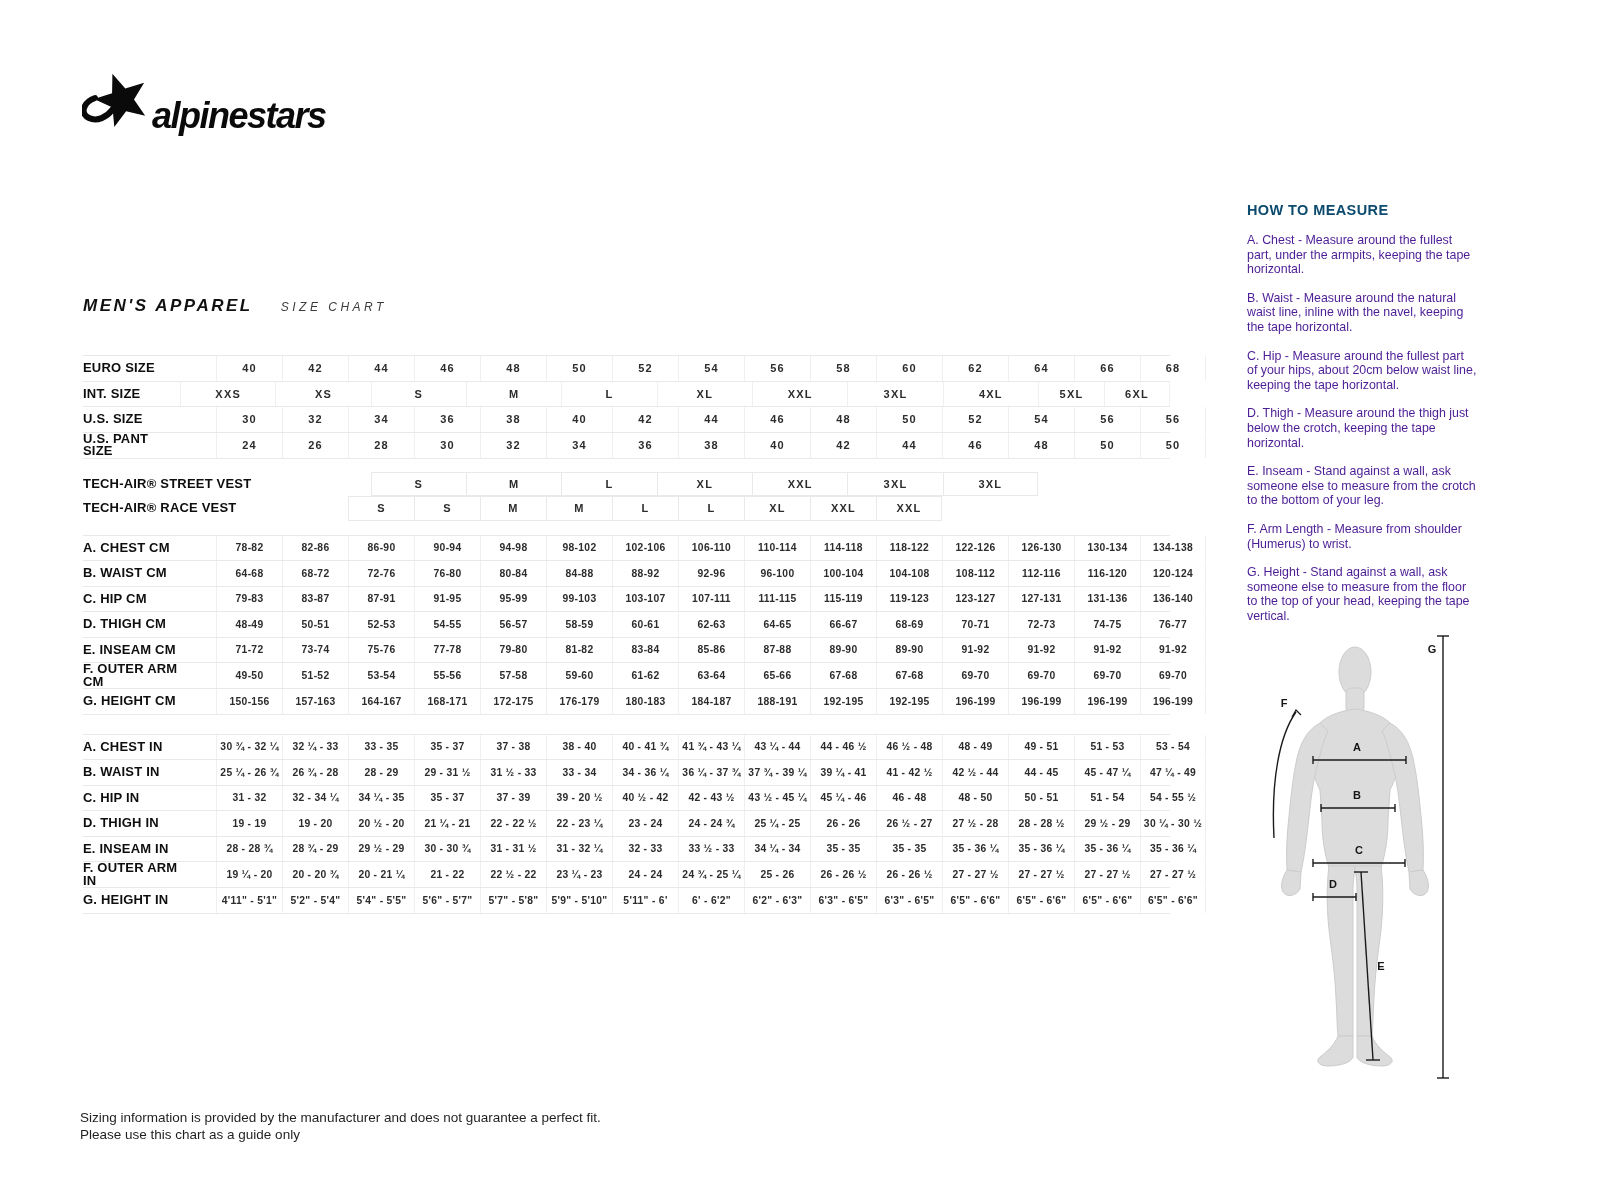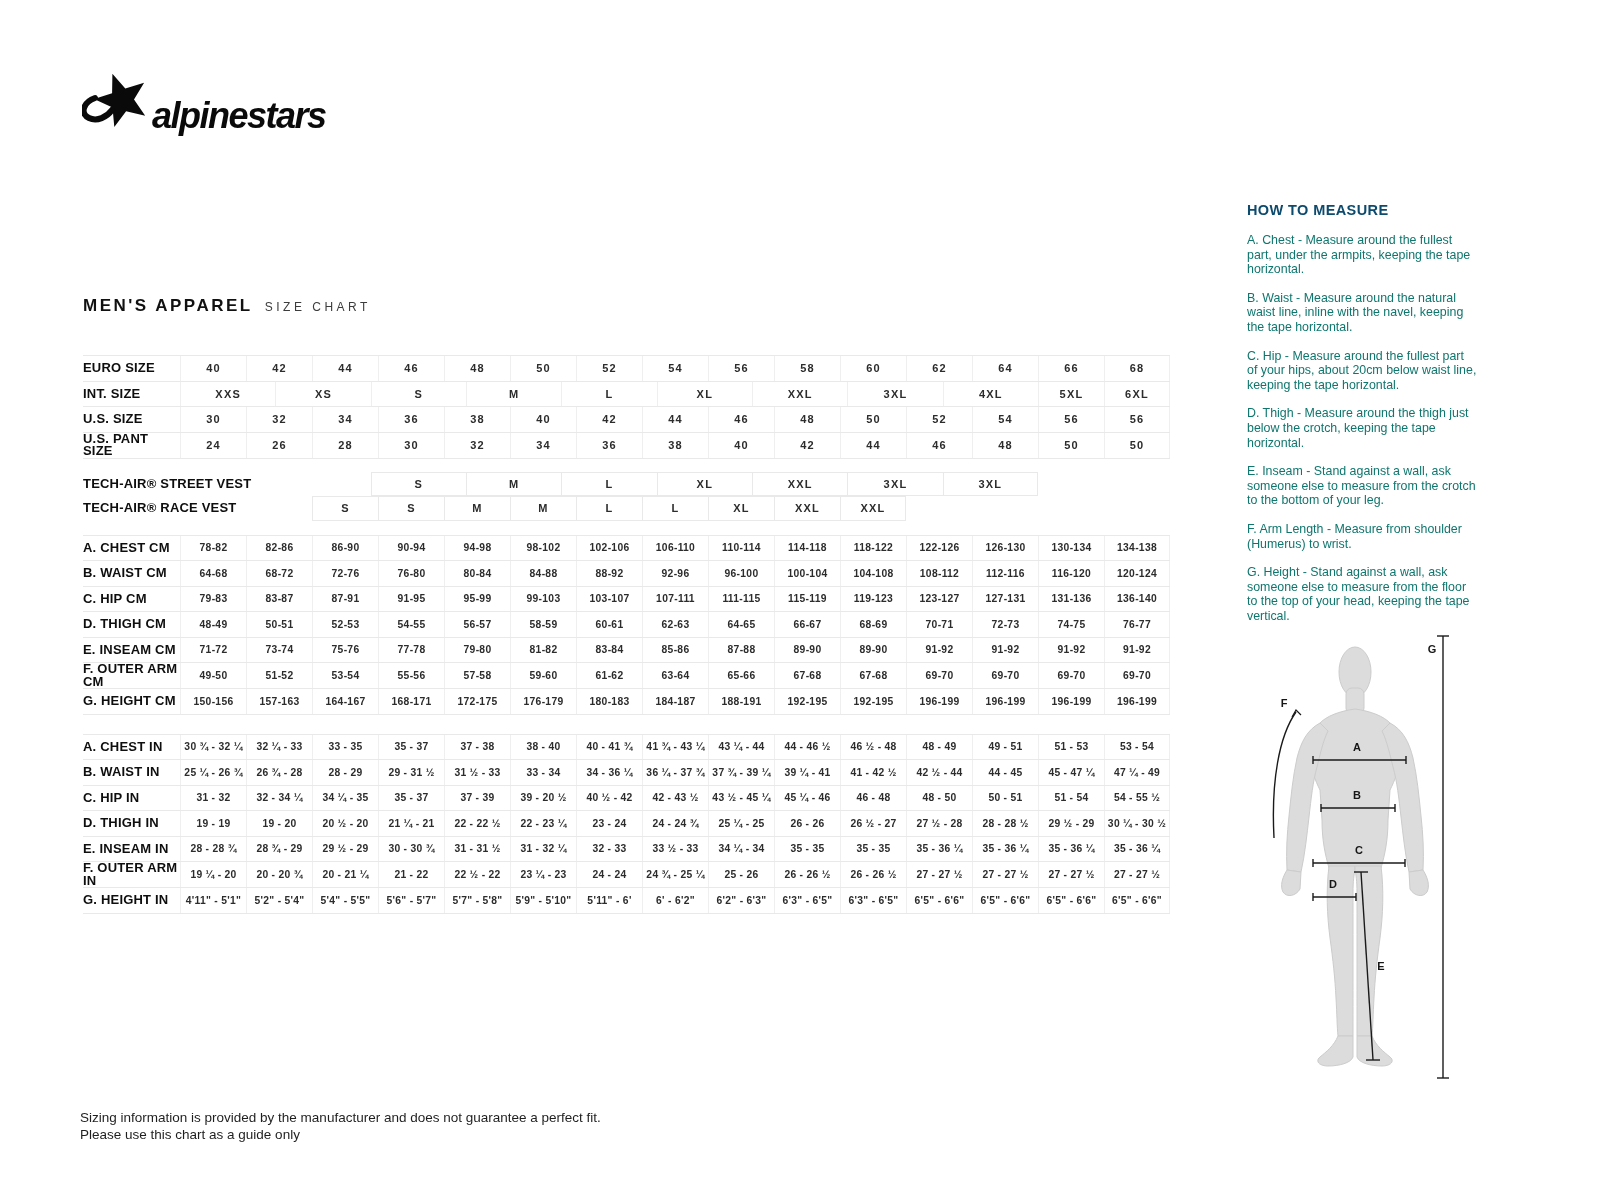--- a/index.html
+++ b/index.html
@@ -4,49 +4,49 @@
 <style>
   html,body{margin:0;padding:0;}
   body{
     width:1600px;height:1200px;position:relative;background:#ffffff;overflow:hidden;
     font-family:"Liberation Sans", sans-serif;color:#1d1d1d;
     -webkit-font-smoothing:antialiased;
   }
   
   .logo{position:absolute;left:82px;top:66px;width:300px;height:78px;}
   
-  .page-title{position:absolute;left:83px;top:296px;display:flex;align-items:baseline;gap:12px;}
+  .page-title{position:absolute;left:83px;top:296px;display:flex;align-items:baseline;gap:28px;font-style:italic;}
   .page-title .main{font-size:17px;font-weight:800;letter-spacing:2.5px;color:#111;}
   .page-title .sub{font-size:12px;font-weight:400;letter-spacing:3.5px;color:#3c3c3c;}
   
   .table-wrap{position:absolute;left:83px;top:355px;width:1087px;}
   .tgroup{width:1087px;}
   .tgroup.all{border-top:1px solid #e9e9e9;}
   .tgroup.vest{margin-top:13px;}
   .tgroup.cm{margin-top:14px;}
   .tgroup.in{margin-top:19px;}
   .trow{display:flex;align-items:stretch;min-height:24.5px;}
   .tgroup.all .trow{border-bottom:1px solid #e9e9e9;}
   .tlabel{flex:0 0 97px;width:97px;display:flex;align-items:center;
     font-size:13px;font-weight:700;color:#0e0e0e;letter-spacing:.2px;line-height:12.5px;}
   .tgroup.vest .tlabel{white-space:nowrap;overflow:visible;z-index:2;}
   .tgrid{display:grid;width:990px;flex:0 0 990px;}
-  .g15{grid-template-columns:repeat(15,1fr);}
+  .g15{grid-template-columns:repeat(15,1fr);margin-left:36px;}
   .g11{grid-template-columns:repeat(9,1.4445fr) 1fr 1fr;}
   .tcell{display:flex;align-items:center;justify-content:center;text-align:center;
     font-size:10.3px;font-weight:700;color:#2c2c2c;letter-spacing:.3px;white-space:nowrap;}
   .tgroup.top .tcell, .tgroup.vest .tcell{font-size:11px;letter-spacing:1.2px;}
   .tgroup.all .tcell.boxed{border-left:1px solid #efefef;}
   .tgroup.all .tcell.boxed.lastbox{border-right:1px solid #efefef;}
   .tgroup.vest .tcell.boxed{border:1px solid #e9e9e9;border-right:none;}
   .tgroup.vest .tcell.boxed.lastbox{border-right:1px solid #e9e9e9;}
   
   .measure-panel{position:absolute;left:1247px;top:202px;width:230px;}
   .measure-panel h2{margin:0 0 15px 0;font-size:14.5px;font-weight:800;letter-spacing:.4px;color:#0c4a6e;}
-  .mg-item{margin:0 0 14px 0;font-size:12.4px;line-height:14.6px;color:#0f766e;font-weight:400;}
+  .mg-item{margin:0 0 14px 0;font-size:12.4px;line-height:14.6px;color:#4c1d95;font-weight:400;}
   
   .figure{position:absolute;left:1243px;top:620px;}
   .figure text{font-family:"Liberation Sans",sans-serif;font-size:11px;font-weight:700;fill:#161616;}
   
   .footer{position:absolute;left:80px;top:1110px;font-size:13.5px;line-height:16.5px;color:#1f1f1f;}
 </style>
 </head>
 <body>
 
 <svg class="logo" viewBox="0 0 300 78">

